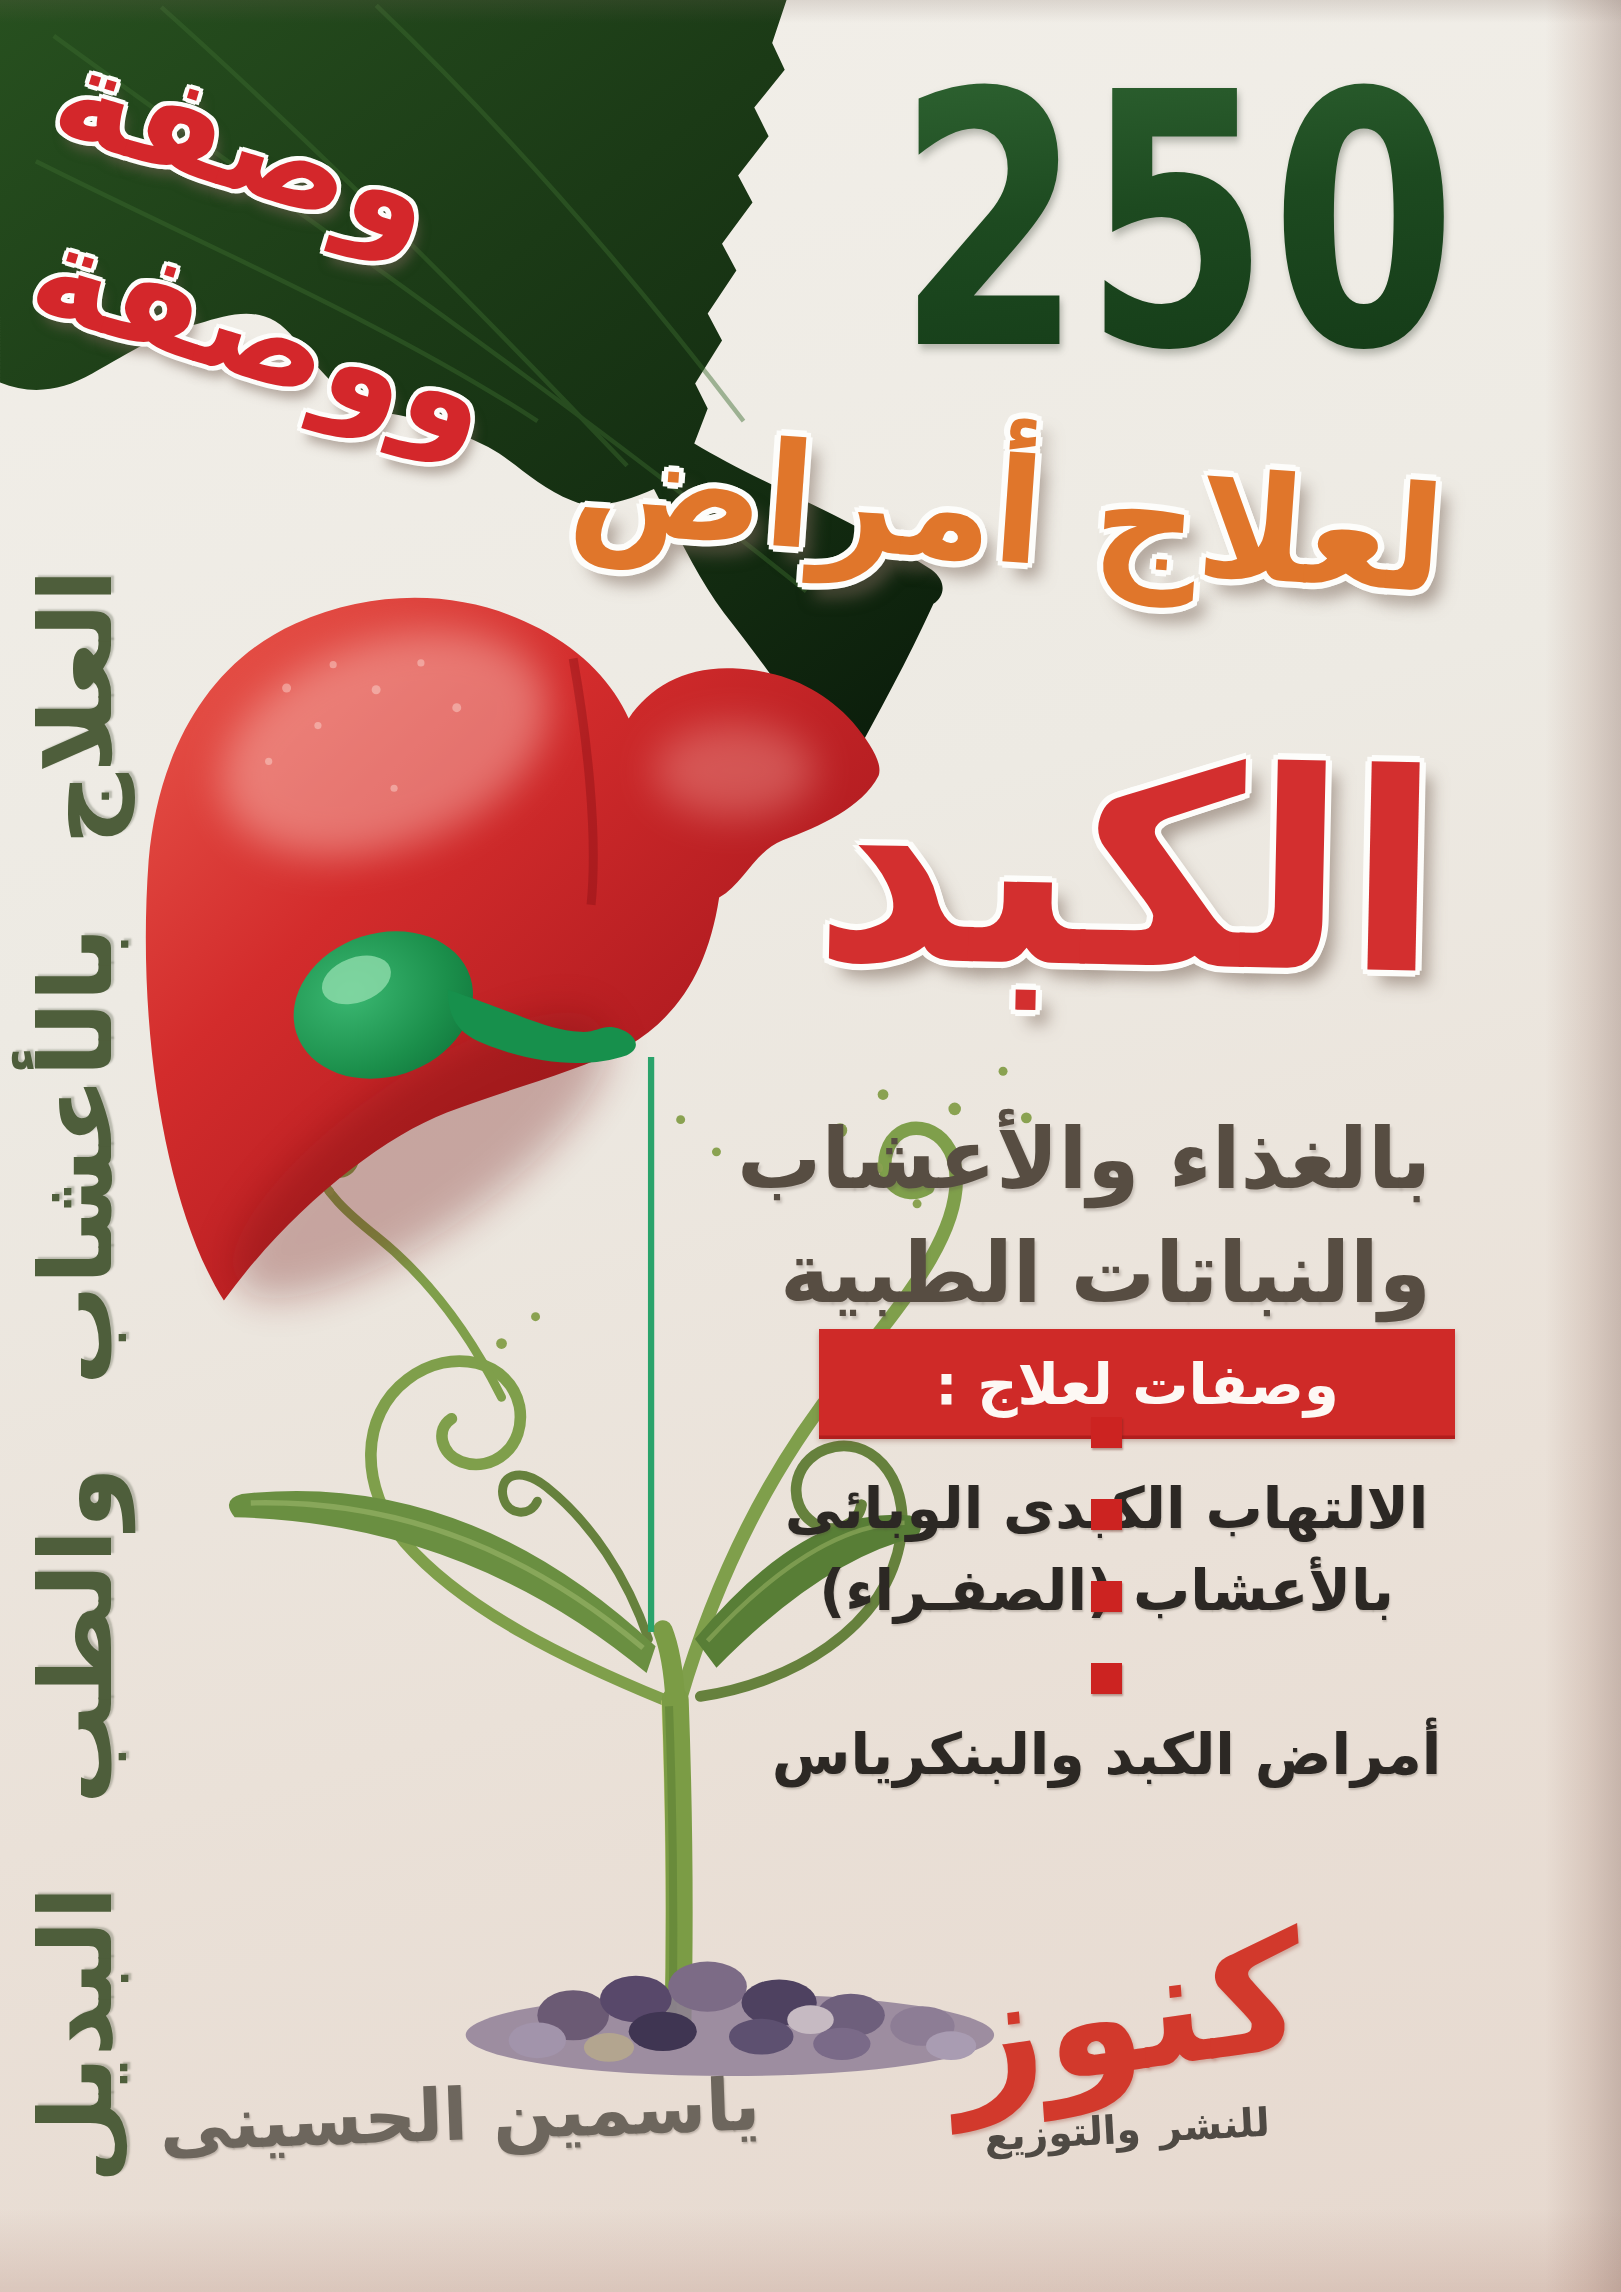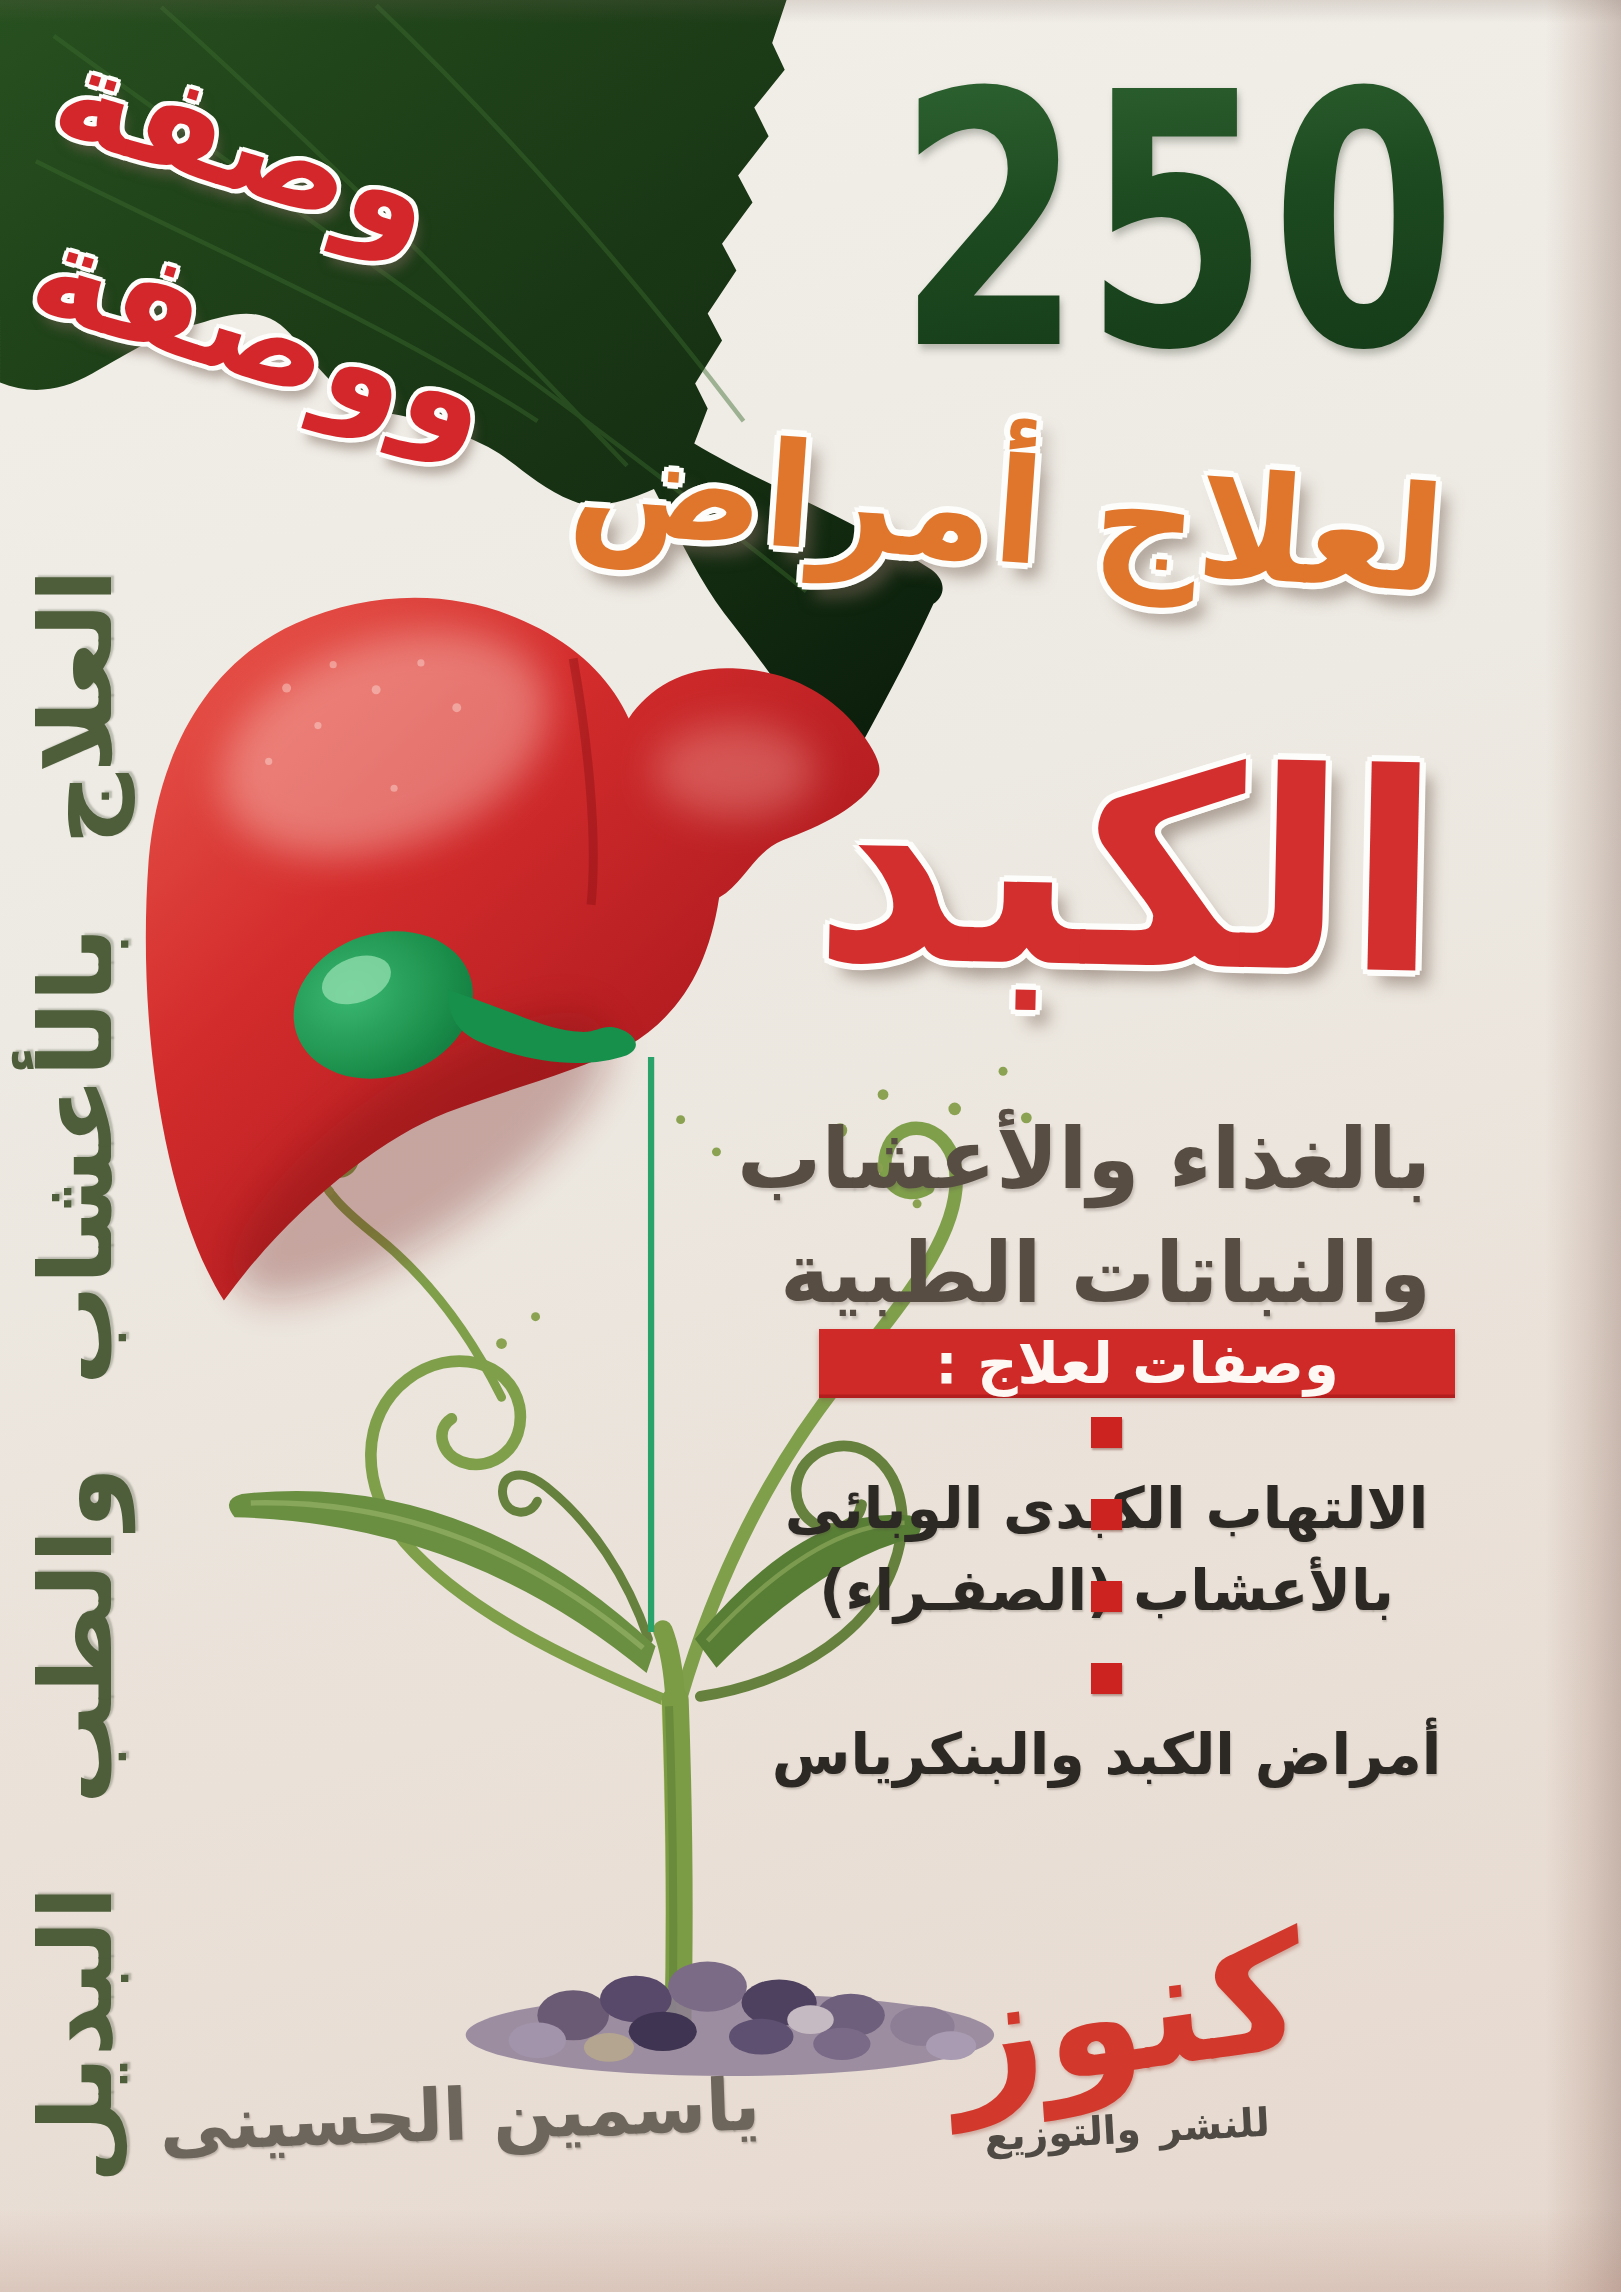--- a/index.html
+++ b/index.html
@@ -62,21 +62,21 @@
   }
   .subtitle{
     right:190px; top:1082px; width:645px;
     direction:rtl; text-align:center;
     color:#574d42; font-weight:bold; font-size:84px; line-height:1.36;
     text-shadow:1.8px 2.7px 2.7px rgba(90,80,70,.25);
     white-space:nowrap;
     margin-top:20px;
   }
   .banner{
-    left:819px; top:1329px; width:636px; height:69px;
+    left:819px; top:1329px; width:636px; height:110px;
     background:#cf2a28;
     box-shadow:0 2.7px 5.4px rgba(120,60,50,.35), inset 0 -3.6px 0 rgba(120,10,10,.35);
     display:flex; align-items:center; justify-content:center;
     direction:rtl; color:#fdf8f4; font-weight:bold; font-size:56px;
   }
   .treatments{
     right:174px; top:1417px; width:681px;
     direction:rtl;
   }
   .treatments .row{

